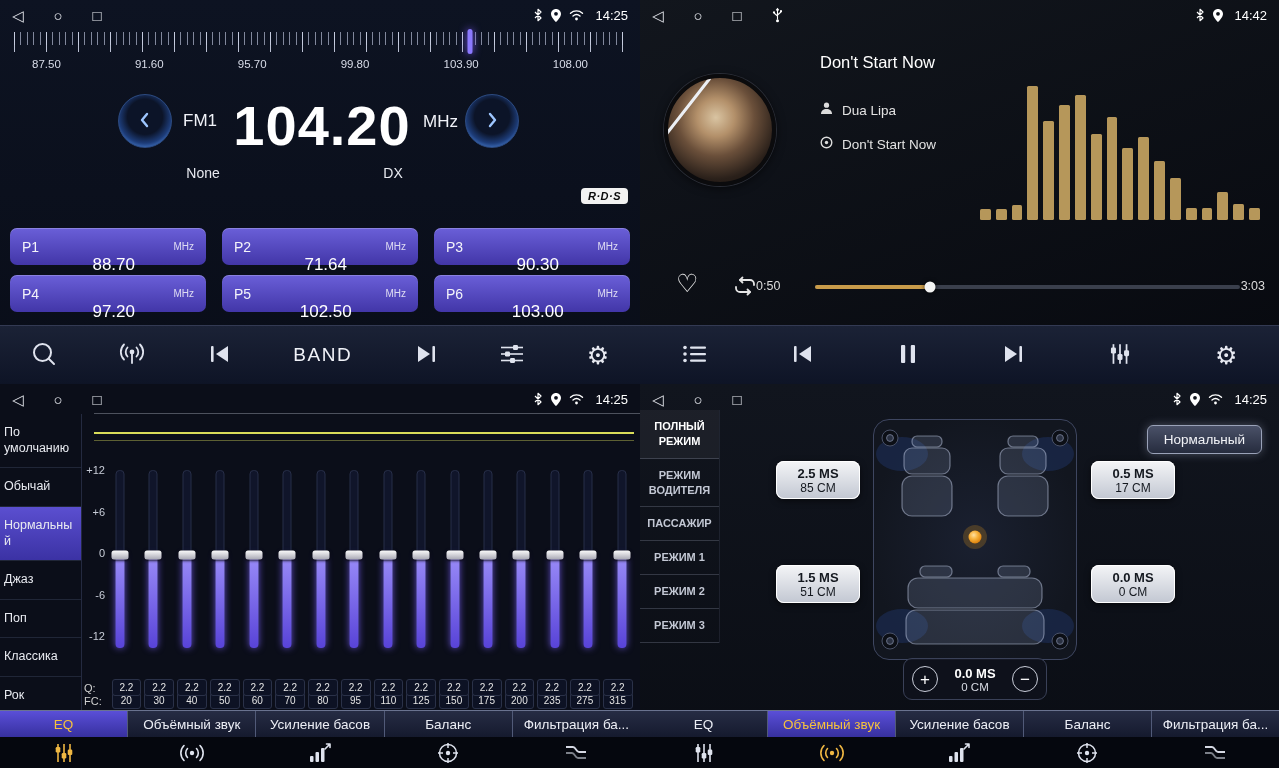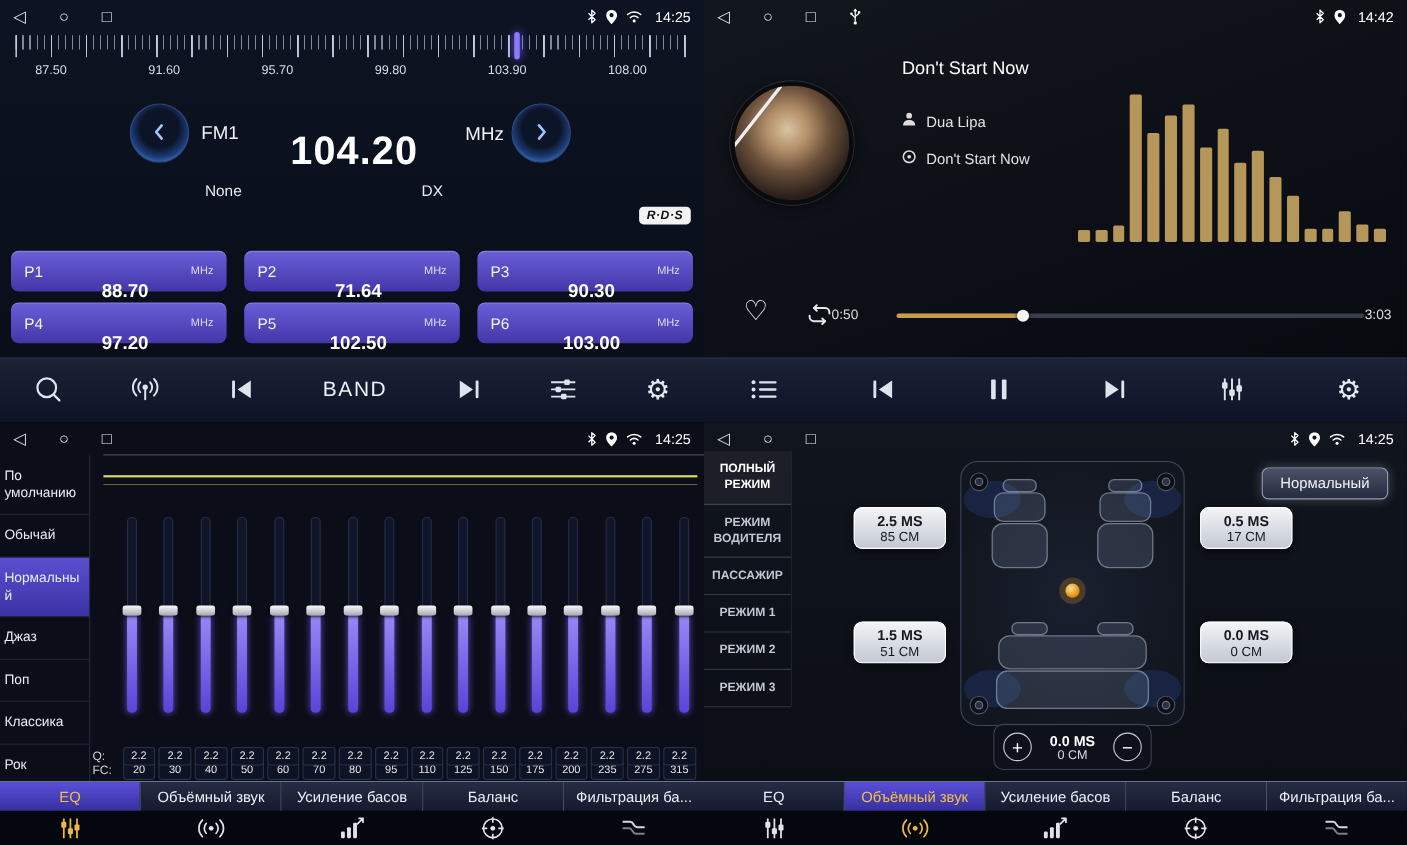--- a/index.html
+++ b/index.html
@@ -30,31 +30,31 @@
     background:#8b79ff; box-shadow:0 0 9px #7b5cff; transform:translateX(-50%); }
   .scale-labels { display:flex; justify-content:space-between; margin-top:6px; padding:0 2px 0 18px;
     font-size:11.5px; color:#d8dce8; width:calc(100% - 38px); }
   .radio-main { position:absolute; left:0; right:0; top:90px; height:100px; }
   .circle-btn { position:absolute; width:54px; height:54px; border-radius:50%; border:1px solid #2c4a80;
     background:radial-gradient(circle at 50% 42%, #0c1428 44%, #1d3c78 66%, #4f8ae0 86%, #142444 100%);
     color:#9ec6ff; display:flex; align-items:center; justify-content:center; }
   .circle-btn.prev { left:118px; top:4px; }
   .circle-btn.next { left:465px; top:4px; }
   .band-name { position:absolute; left:183px; top:21px; font-size:17px; color:#f0f2f8; }
-  .freq-big { position:absolute; left:233px; width:178px; top:3px; text-align:center; font-size:36px; font-weight:bold; letter-spacing:1px;margin-top:23px; }
+  .freq-big { position:absolute; left:233px; width:178px; top:3px; text-align:center; font-size:56px; font-weight:bold; letter-spacing:1px; }
   .freq-unit { position:absolute; left:423px; top:22px; font-size:17px; color:#f0f2f8; }
   .signal-mode { position:absolute; left:168px; width:70px; top:75px; text-align:center; font-size:14px; color:#e8eaf0; }
   .dx-mode { position:absolute; left:378px; width:30px; top:75px; text-align:center; font-size:14px; color:#e8eaf0; }
   .rds-badge { position:absolute; right:12px; top:188px; background:#f2f2f2; color:#0a0a0a; font-weight:bold; font-style:italic;
     font-size:11px; padding:2px 7px; border-radius:4px; letter-spacing:.5px; }
   .preset-grid { position:absolute; left:10px; right:10px; top:228px; display:grid; grid-template-columns:repeat(3,1fr); gap:10px 16px; }
   .preset { height:37px; border-radius:7px; background:linear-gradient(180deg,#6a5fd8,#4236a8);
     display:flex; align-items:center; padding:0 12px; box-shadow:inset 0 1px 0 rgba(255,255,255,.22); border:none; color:#fff; }
   .preset .p-label { font-size:14px; width:32px; text-align:left; color:#f4f4fa; }
-  .preset .p-freq { font-size:17px; font-weight:bold; flex:1; text-align:center;margin-top:36px; }
+  .preset .p-freq { font-size:17px; font-weight:normal; flex:1; text-align:center;margin-top:36px; }
   .preset .p-unit { font-size:10px; opacity:.8; }
 
   .toolbar { position:absolute; left:0; right:0; bottom:0; height:59px;
     background:linear-gradient(180deg,#1b2236,#0e1426); border-top:1px solid rgba(120,130,170,.35);
     display:flex; align-items:center; justify-content:space-around; }
   .tool-btn { background:none; border:none; color:#dfe3ee; display:flex; align-items:center; justify-content:center; height:100%; padding:0 8px; }
   .band-label { font-size:19px; letter-spacing:1.5px; color:#f0f2f8; }
   .gear-glyph { font-size:25px; line-height:1; color:#e8eaf2; }
 
   
@@ -495,20 +495,31 @@
 
   <div class="eq-item"><span>Классика</span></div>
 
   <div class="eq-item"><span>Рок</span></div>
 </div>
 
     <div class="eq-topline"></div>
     <div class="eq-curve1"></div>
     <div class="eq-curve2"></div>
 
+    <div class="eq-axis">
+  <div class="axis-label">+12</div>
+
+  <div class="axis-label">+6</div>
+
+  <div class="axis-label">0</div>
+
+  <div class="axis-label">-6</div>
+
+  <div class="axis-label">-12</div>
+</div>
     <div class="eq-sliders">
   <div class="eq-slider">
     <div class="track"></div>
     <div class="fill" style="height: 52%;"></div>
     <div class="handle" style="top: 48%;"></div>
   </div>
 
   <div class="eq-slider">
     <div class="track"></div>
     <div class="fill" style="height: 52%;"></div>

